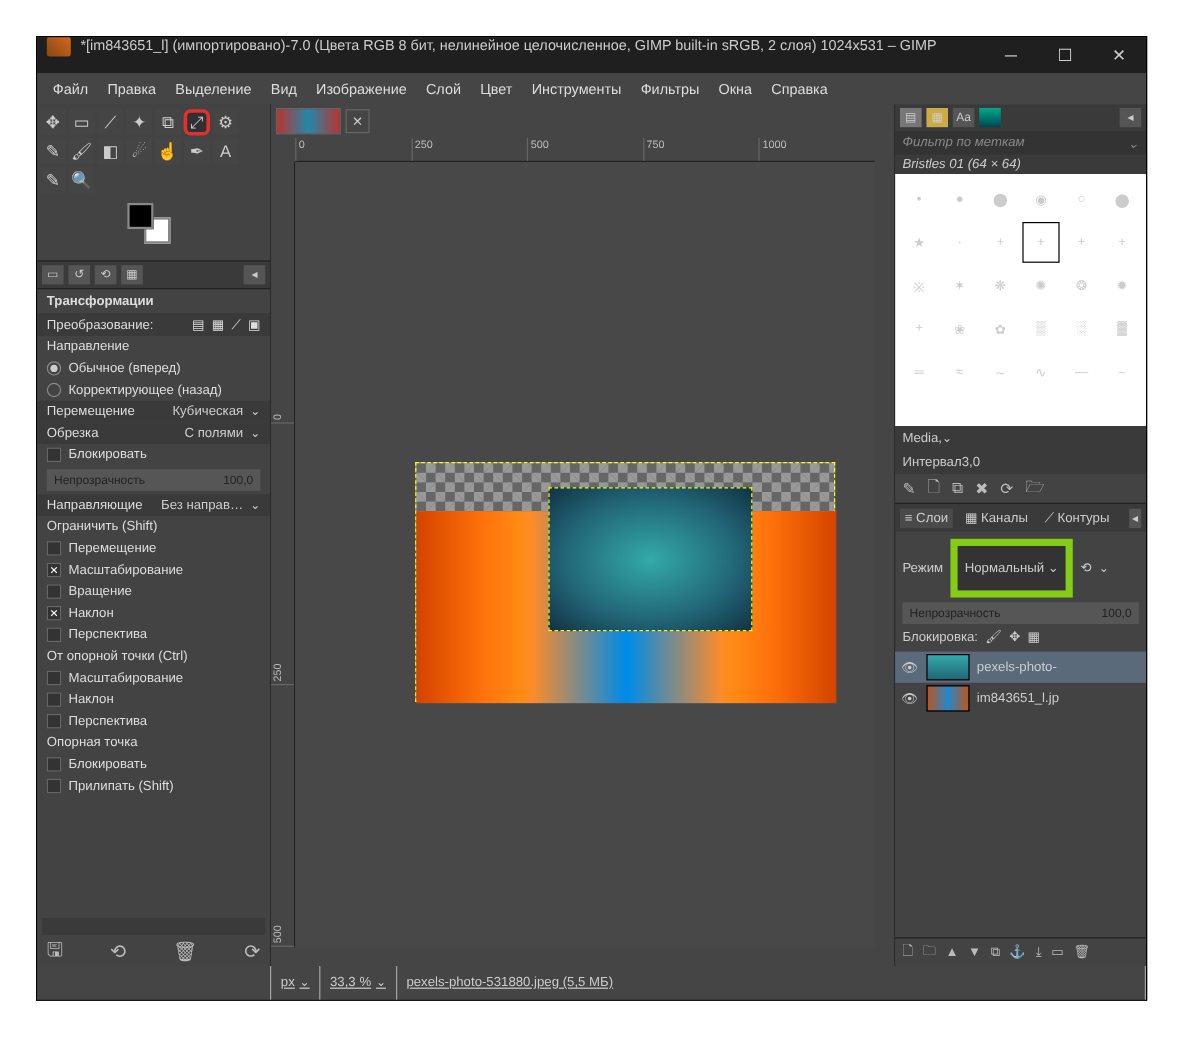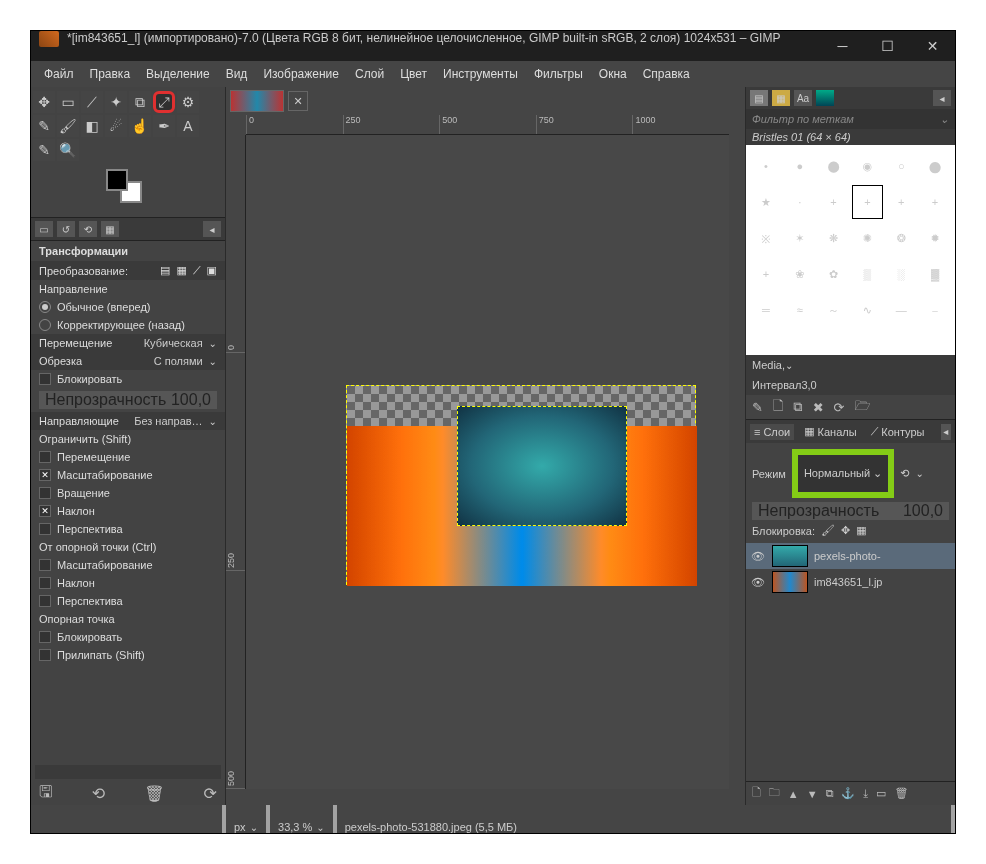--- a/index.html
+++ b/index.html
@@ -28,21 +28,21 @@
 .toolopt .hdr { font-weight: bold; padding: 4px 8px; }
 .optrow { display: flex; align-items: center; padding: 3px 8px; gap: 6px; }
 .optrow.dark { background: #3a3a3a; }
 .optlabel { flex: 1; white-space: nowrap; overflow: hidden; }
 .optval { color: #ccc; }
 .arrow { color: #ccc; font-size: 10px; }
 .radio { width: 12px; height: 12px; border: 1px solid #888; border-radius: 50%; display: inline-flex; align-items: center; justify-content: center; }
 .radio.on::after { content:''; width:6px; height:6px; background:#ccc; border-radius:50%; }
 .check { width: 12px; height: 12px; border: 1px solid #666; background: #333; display: inline-flex; align-items: center; justify-content: center; font-size: 9px; color: #fff; }
 .check.on::after { content:'✕'; }
-.slider { flex: 1; height: 18px; background: #565656; display: flex; align-items: center; justify-content: space-between; padding: 0 6px; font-size: 16px; color: #222; }
+.slider { flex: 1; height: 18px; background: #565656; display: flex; align-items: center; justify-content: space-between; padding: 0 6px; font-size: 10px; color: #222; }
 .midcol { flex: 1; display: flex; flex-direction: column; background: #454545; }
 .tabbar { height: 28px; display: flex; align-items: center; padding: 2px 4px; background: #454545; }
 .imgtab { width: 54px; height: 22px; border: 1px solid #666; margin-right: 4px; background: linear-gradient(90deg,#b33,#28a,#b33); }
 .closex { width: 20px; height: 20px; border: 1px solid #666; color: #ccc; display: flex; align-items: center; justify-content: center; font-size: 11px; }
 .canvaswrap { flex: 1; position: relative; background: #454545; }
 .ruler-h { position: absolute; top: 0; left: 20px; right: 16px; height: 20px; background: #454545; border-bottom: 1px solid #222; color: #bbb; font-size: 9px; display: flex; }
 .ruler-h span { flex: 1; border-left: 1px solid #666; padding-left: 2px; }
 .ruler-v { position: absolute; top: 20px; left: 0; width: 20px; bottom: 16px; background: #454545; border-right: 1px solid #222; color: #bbb; font-size: 9px; writing-mode: vertical-rl; display: flex; }
 .ruler-v span { flex: 1; border-top: 1px solid #666; padding-top: 2px; transform: rotate(180deg); }
 .viewport { position: absolute; left: 20px; top: 20px; right: 16px; bottom: 16px; background: #484848; overflow: hidden; }
@@ -65,21 +65,21 @@
 .ltab.active { background: #4a4a4a; }
 .layerctrl { padding: 4px 6px; }
 .lrow { display: flex; align-items: center; gap: 6px; padding: 2px 0; }
 .modebox { background: #333; padding: 12px 6px; border: 6px solid #84cc16; }
 .layerlist { flex: 1; background: #434343; }
 .layeritem { display: flex; align-items: center; gap: 6px; padding: 2px 4px; }
 .layeritem.sel { background: #5a6a7a; }
 .eye { width: 16px; text-align: center; }
 .lthumb { width: 36px; height: 22px; border: 1px solid #000; }
 .btmicons { height: 24px; display: flex; align-items: center; gap: 8px; padding: 0 6px; background: #434343; color: #bbb; border-top: 1px solid #222; }
-.sb-seg { padding: 0 8px; border-right: 4px solid #a3a3a3; height: 100%; display: flex; align-items: flex-end; gap: 4px; }
+.sb-seg { padding: 0 8px; border-right: 1px solid #a3a3a3; height: 100%; display: flex; align-items: center; gap: 4px; text-decoration: underline; }
 .lscroll { height: 14px; background: #3a3a3a; margin: 2px 4px; }
 .botrow { height: 24px; display: flex; align-items: center; justify-content: space-between; padding: 0 8px; color: #bbb; }
 </style>
 </head>
 <body>
 
 <div class="frame">
   <div class="titlebar">
     <div class="appicon"></div>
     <div class="title">*[im843651_l] (импортировано)-7.0 (Цвета RGB 8 бит, нелинейное целочисленное, GIMP built-in sRGB, 2 слоя) 1024x531 – GIMP</div>

